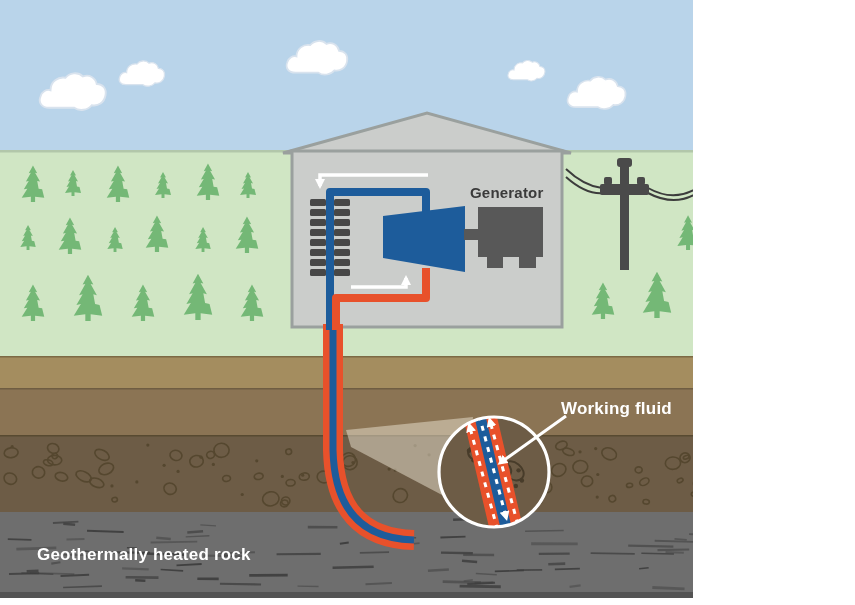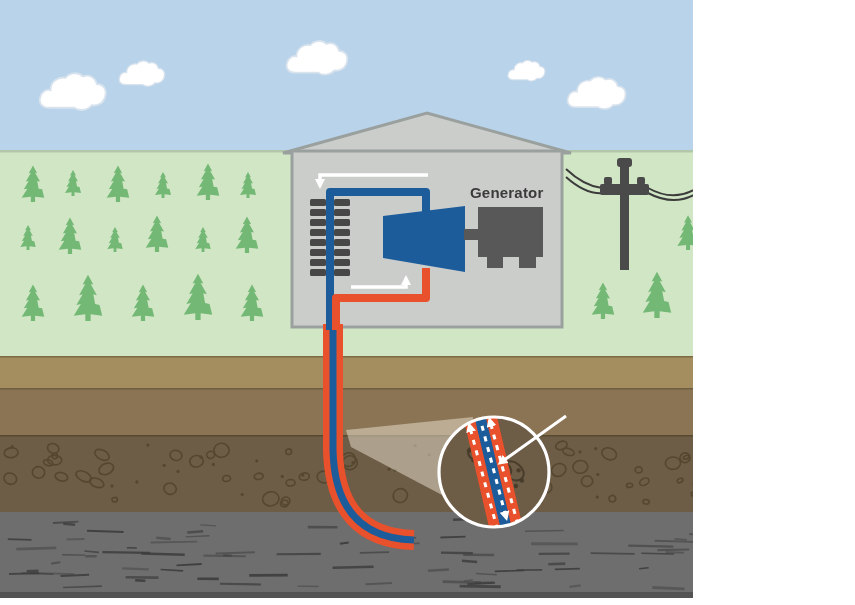--- a/index.html
+++ b/index.html
@@ -379,13 +379,15 @@
     </g>
     <g>
       <path class="flow" d="M428,175 L320,175 L320,186" marker-end="url(#arrW)"></path>
       <path class="flow" d="M351,287 L406,287 L406,278" marker-end="url(#arrW)"></path>
     </g>
 
     <line x1="566" y1="416" x2="500" y2="463" stroke="#ffffff" stroke-width="3" marker-end="url(#arrW)"></line>
   </svg>
 
   <div class="lbl" id="generator-label">Generator</div>
+  <div class="lbl" id="working-fluid-label">Working fluid</div>
+  <div class="lbl" id="geo-rock-label">Geothermally heated rock</div>
 </div>
 
 </body></html>

